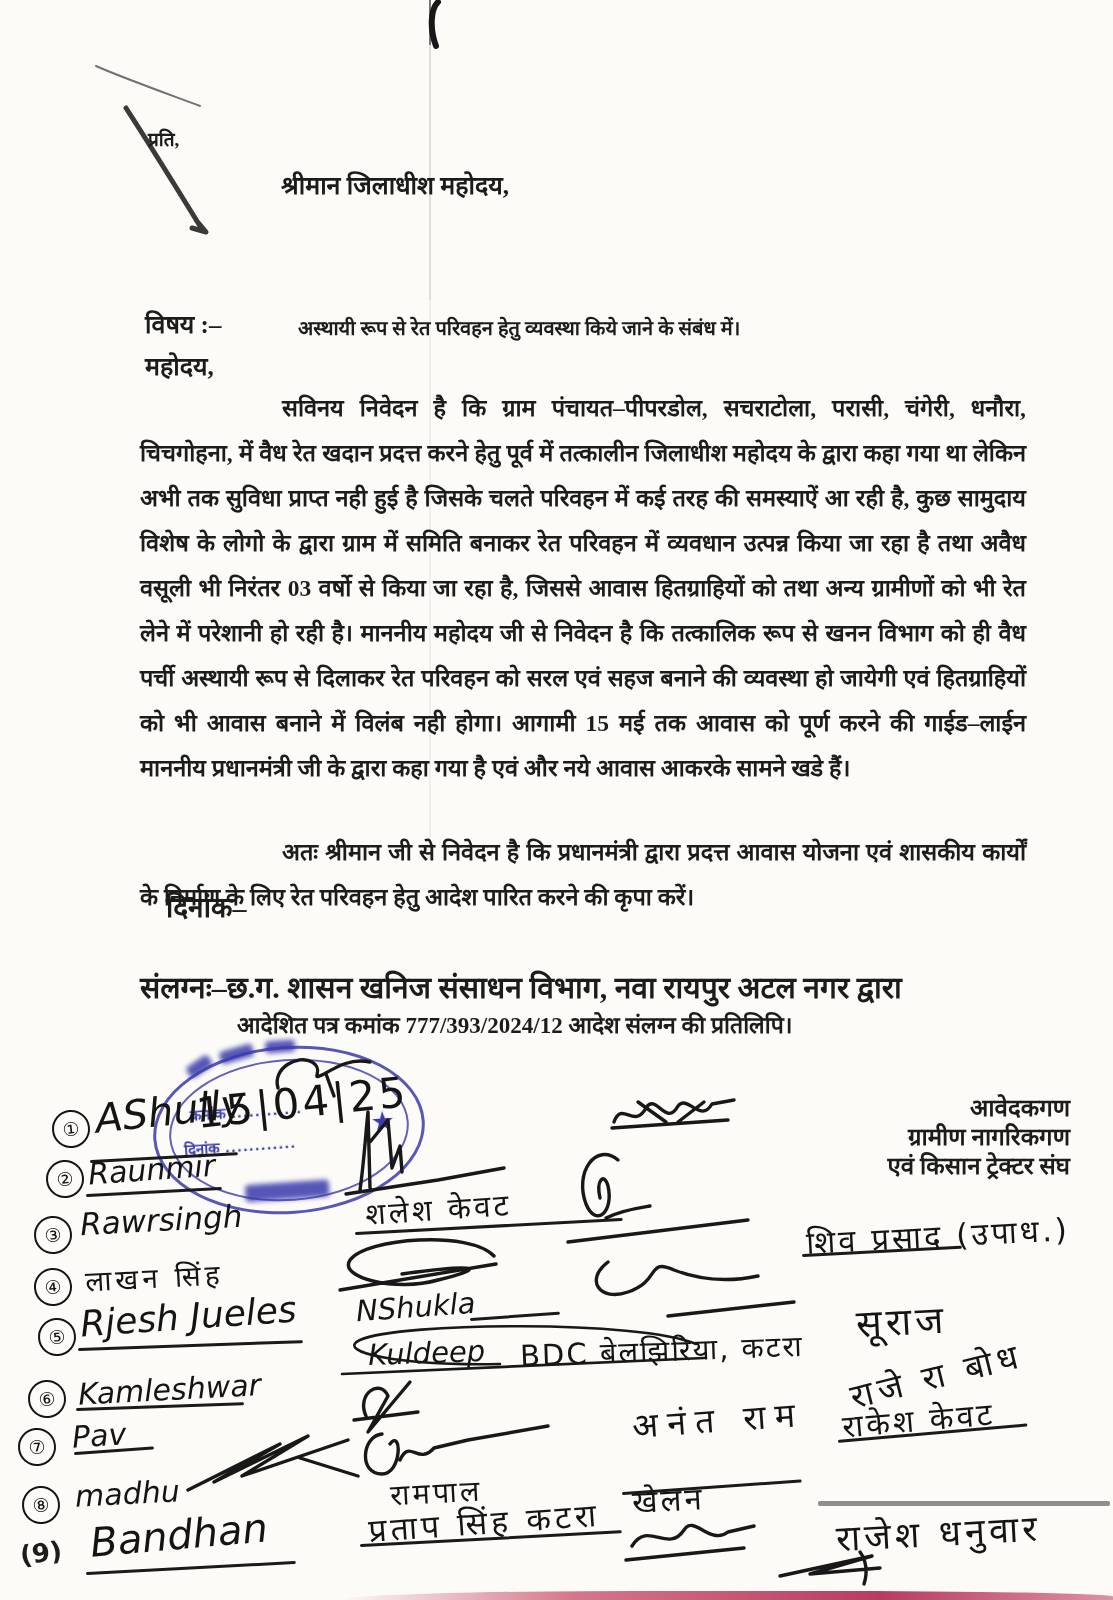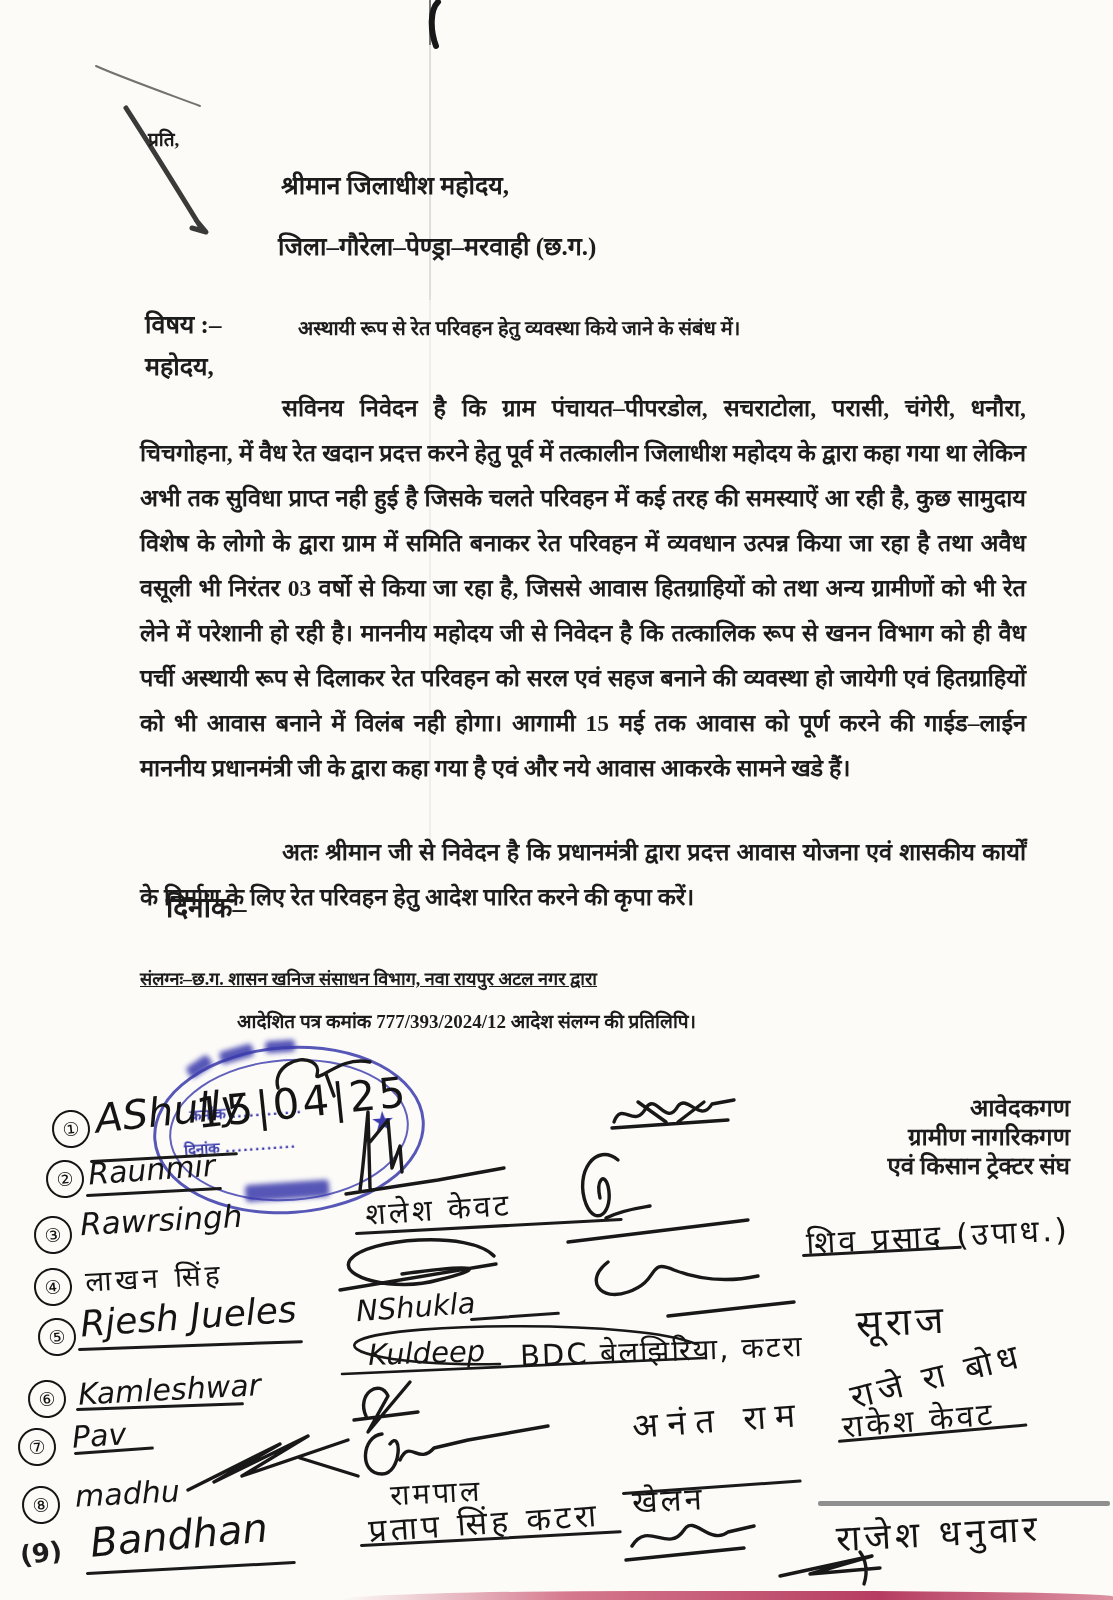--- a/index.html
+++ b/index.html
@@ -45,32 +45,31 @@
     <path d="M38,58 C60,92 96,150 112,176 M108,170 l10,12 l-14,-4" style="stroke-width:5;opacity:.85"></path>
   </svg>
 
   <div class="crease"></div>
   <svg class="scrib" style="left:420px;top:0px;" width="30" height="50" viewBox="0 0 30 50">
     <path d="M18,2 C10,10 10,30 16,46" style="stroke-width:6"></path>
   </svg>
 
   <div class="t" style="left:148px;top:126px;font-size:19px;">प्रति,</div>
   <div class="t" style="left:281px;top:167px;font-size:25px;">श्रीमान जिलाधीश महोदय,</div>
-  <div class="t" style="left:278px;top:228px;font-size:25px;">जिला–गौरेला–पेण्ड्रा–मरवाही (छ.ग.)</div>
 
   <div class="t" style="left:145px;top:306px;font-size:25px;">विषय :–</div>
   <div class="t" style="left:282px;top:314px;font-size:20px;margin-left:16px;">अस्थायी रूप से रेत परिवहन हेतु व्यवस्था किये जाने के संबंध में।</div>
   <div class="t" style="left:145px;top:348px;font-size:25px;">महोदय,</div>
 
   <div class="para" style="left:140px;top:386px;width:886px;text-indent:142px;">सविनय निवेदन है कि ग्राम पंचायत–पीपरडोल, सचराटोला, परासी, चंगेरी, धनौरा, चिचगोहना, में वैध रेत खदान प्रदत्त करने हेतु पूर्व में तत्कालीन जिलाधीश महोदय के द्वारा कहा गया था लेकिन अभी तक सुविधा प्राप्त नही हुई है जिसके चलते परिवहन में कई तरह की समस्याऐं आ रही है, कुछ सामुदाय विशेष के लोगो के द्वारा ग्राम में समिति बनाकर रेत परिवहन में व्यवधान उत्पन्न किया जा रहा है तथा अवैध वसूली भी निरंतर 03 वर्षो से किया जा रहा है, जिससे आवास हितग्राहियों को तथा अन्य ग्रामीणों को भी रेत लेने में परेशानी हो रही है। माननीय महोदय जी से निवेदन है कि तत्कालिक रूप से खनन विभाग को ही वैध पर्ची अस्थायी रूप से दिलाकर रेत परिवहन को सरल एवं सहज बनाने की व्यवस्था हो जायेगी एवं हितग्राहियों को भी आवास बनाने में विलंब नही होगा। आगामी 15 मई तक आवास को पूर्ण करने की गाईड–लाईन माननीय प्रधानमंत्री जी के द्वारा कहा गया है एवं और नये आवास आकरके सामने खडे हैं।</div>
   <div class="para" style="left:140px;top:830px;width:886px;text-indent:142px;">अतः श्रीमान जी से निवेदन है कि प्रधानमंत्री द्वारा प्रदत्त आवास योजना एवं शासकीय कार्यों के निर्माण के लिए रेत परिवहन हेतु आदेश पारित करने की कृपा करें।</div>
 
   <div class="t" style="left:145px;top:887px;font-size:28px;margin-left:21px;">दिनांक–</div>
-  <div class="t" style="left:140px;top:966px;font-size:18px;text-decoration:underline;">संलग्नः–छ.ग. शासन खनिज संसाधन विभाग, नवा रायपुर अटल नगर द्वारा</div>
-  <div class="t" style="left:237px;top:1008px;font-size:19px;">आदेशित पत्र कमांक 777/393/2024/12 आदेश संलग्न की प्रतिलिपि।</div>
+  <div class="t" style="left:140px;top:966px;font-size:30px;">संलग्नः–छ.ग. शासन खनिज संसाधन विभाग, नवा रायपुर अटल नगर द्वारा</div>
+  <div class="t" style="left:237px;top:1008px;font-size:23px;">आदेशित पत्र कमांक 777/393/2024/12 आदेश संलग्न की प्रतिलिपि।</div>
 
   <div class="stamp">
     <div class="oval"></div>
     <div class="oval-in"></div>
     <div class="blur-blob" style="left:38px;top:8px;width:26px;height:13px;transform:rotate(-30deg);"></div>
     <div class="blur-blob" style="left:72px;top:-2px;width:34px;height:13px;transform:rotate(-12deg);"></div>
     <div class="blur-blob" style="left:118px;top:-6px;width:30px;height:12px;"></div>
     <div class="sline" style="left:38px;top:52px;">
       <span>कमांक</span>
       <span class="dots">............</span>

